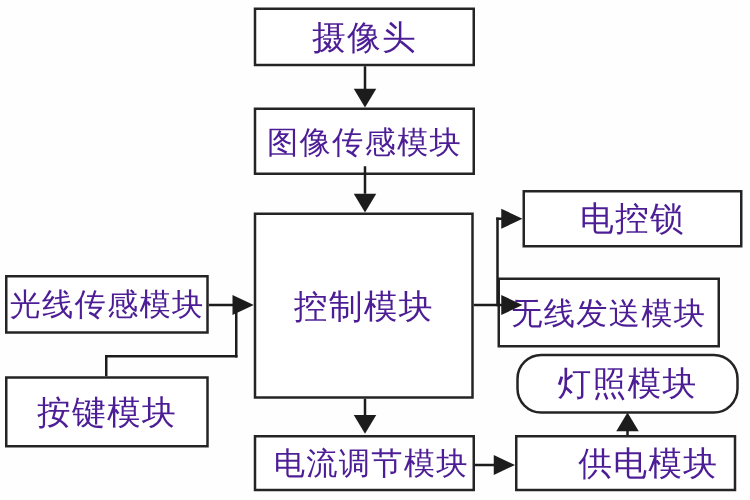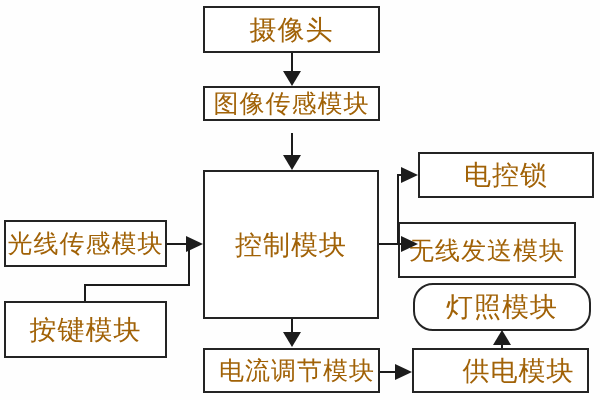--- a/index.html
+++ b/index.html
@@ -13,33 +13,33 @@
   .node{
     position:absolute;
     box-sizing:border-box;
     border:2px solid #242424;
     background:#ffffff;
     display:flex;
     align-items:center;
     justify-content:center;
     font-size:25px;
     letter-spacing:1px;
-    color:#a16207;
+    color:#4c1d95;
     white-space:nowrap;
   }
   .node.big{font-size:27px;}
   .seg{position:absolute;background:#1c1c1c;}
   .arr{position:absolute;width:0;height:0;}
   .arr-down{border-left:9px solid transparent;border-right:9px solid transparent;border-top:15px solid #1c1c1c;}
   .arr-up{border-left:9px solid transparent;border-right:9px solid transparent;border-bottom:15px solid #1c1c1c;}
   .arr-right{border-top:8px solid transparent;border-bottom:8px solid transparent;border-left:17px solid #1c1c1c;}
 
   
   #n-camera{left:203px;top:6px;width:177px;height:47px;}
-  #n-image-sensor{left:203px;top:86px;width:177px;height:35px;}
+  #n-image-sensor{left:203px;top:86px;width:177px;height:54px;}
   #n-control{left:203px;top:170px;width:176px;height:149px;}
   #n-light-sensor{left:4px;top:220px;width:163px;height:47px;}
   #n-button{left:4px;top:301px;width:163px;height:57px;}
   #n-lock{left:418px;top:152px;width:176px;height:46px;}
   #n-wireless{left:398px;top:222px;width:178px;height:56px;}
   #n-lighting{left:413px;top:283px;width:178px;height:48px;border-radius:20px;}
   #n-power{left:412px;top:348px;width:177px;height:45px;padding-left:36px;}
   #n-current{left:203px;top:348px;width:177px;height:45px;padding-left:11px;}
 </style>
 </head>

